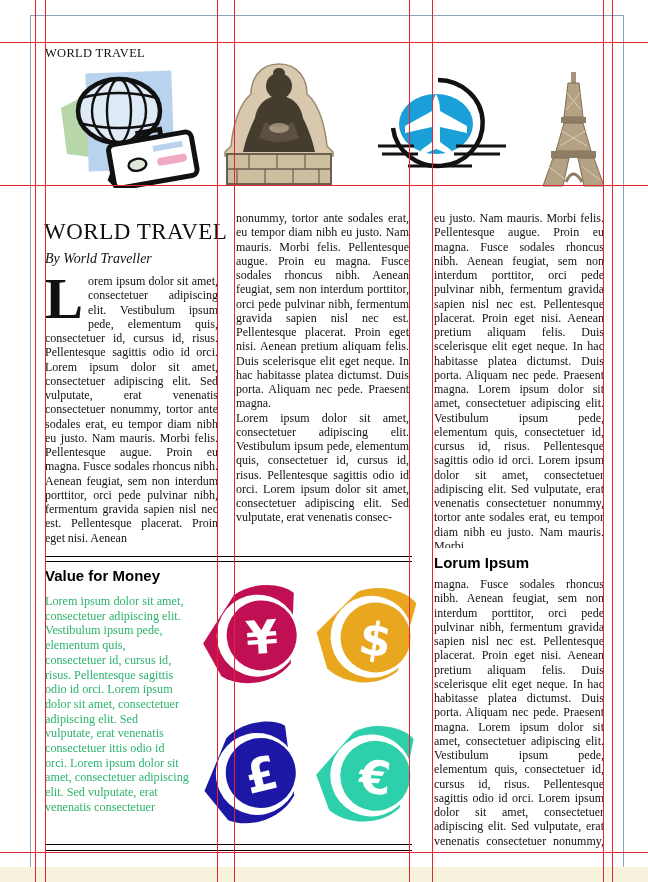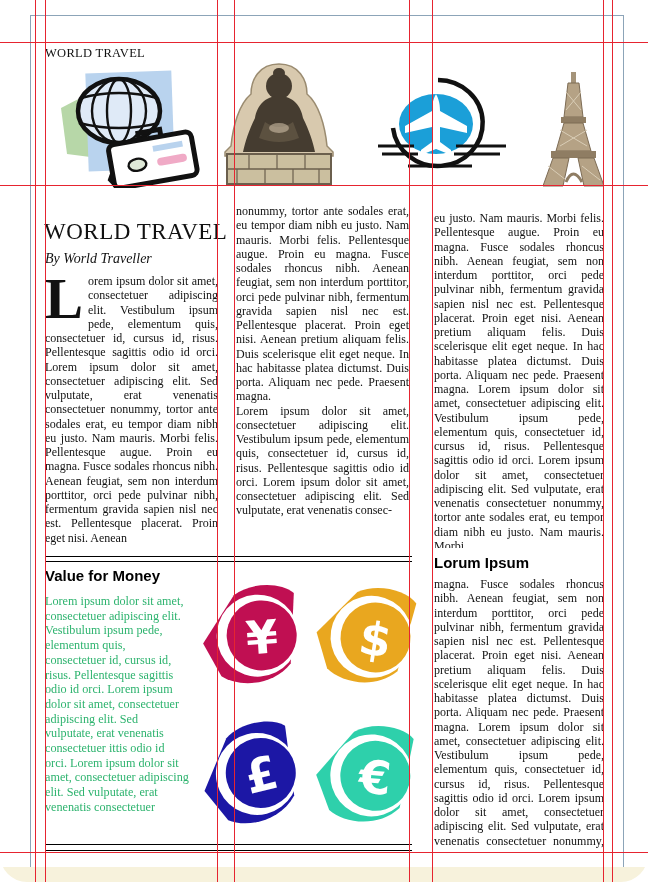--- a/index.html
+++ b/index.html
@@ -1,31 +1,31 @@
 <!DOCTYPE html>
 <html><head>
 <meta charset="utf-8">
 <style>
   html,body{margin:0;padding:0;background:#ffffff;}
   #canvas{position:relative;width:648px;height:882px;background:#ffffff;overflow:hidden;
-          font-family:"Liberation Serif",serif;color:#111;border-radius:27px;}
+          font-family:"Liberation Serif",serif;color:#111;}
   .abs{position:absolute;}
   
   #page{left:30px;top:15px;width:592px;height:851px;border:1px solid #8ca4b8;background:#fff;}
   #workspace-strip{left:0;top:867px;width:648px;height:15px;background:#f7f2dc;}
   
   .vguide{top:0;width:1px;height:882px;background:#e62430;z-index:40;}
   .hguide{left:0;height:1px;width:648px;background:#e62430;z-index:40;}
   
   #masthead-label{left:45px;top:46px;width:200px;font-size:12.5px;letter-spacing:.3px;}
   #article-title{left:44px;top:219px;width:190px;font-size:23px;letter-spacing:.5px;font-weight:500;white-space:nowrap;}
   #byline{left:45px;top:251px;width:180px;font-size:14px;font-style:italic;}
   .bodytxt{font-size:12px;line-height:14.25px;text-align:justify;overflow:hidden;word-spacing:-0.2px;}
   #col1-para{left:45px;top:274px;width:173px;height:274px;}
-  #col2-para{left:236px;top:204px;width:173px;height:343px;}
+  #col2-para{left:236px;top:211px;width:173px;height:343px;}
   #col3-para1{left:434px;top:211px;width:170px;height:337px;}
   #col3-para2{left:434px;top:577px;width:170px;height:272px;}
   #col2-para .p2{margin-top:0;}
   .dropcap{float:left;font-size:57px;line-height:46px;padding:2px 5px 0 0;font-weight:600;}
   .section-heading{font-family:"Liberation Sans",sans-serif;font-weight:bold;font-size:15px;color:#000;}
   #sidebar-heading{left:45px;top:567px;width:180px;}
   #lorum-heading{left:434px;top:554px;width:186px;}
   #sidebar-text{left:45px;top:594px;width:144px;height:254px;font-size:12.2px;line-height:14.7px;
                 color:#2db36e;text-align:left;overflow:hidden;}
   

